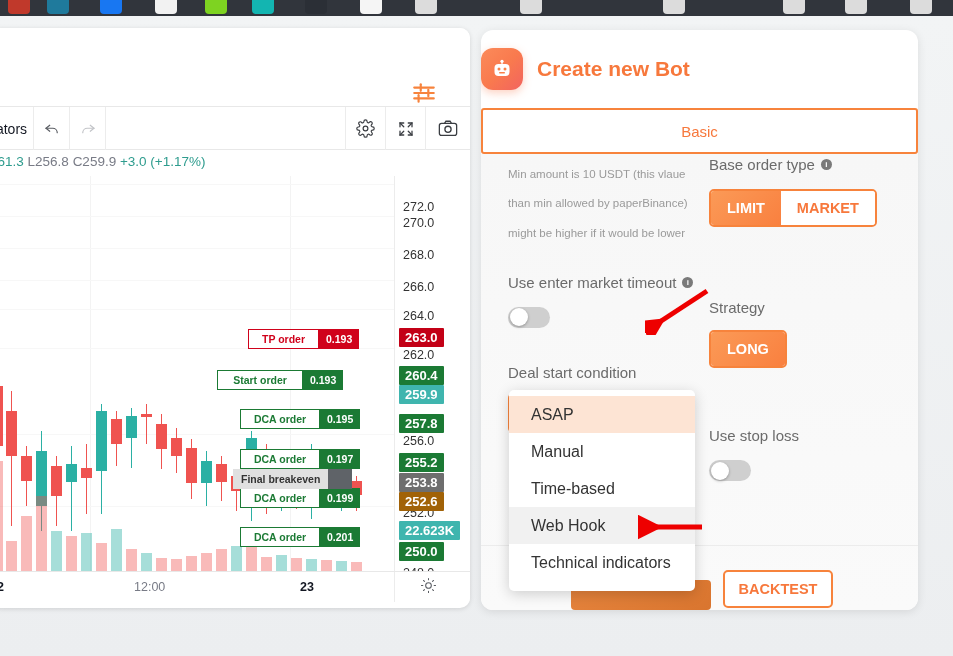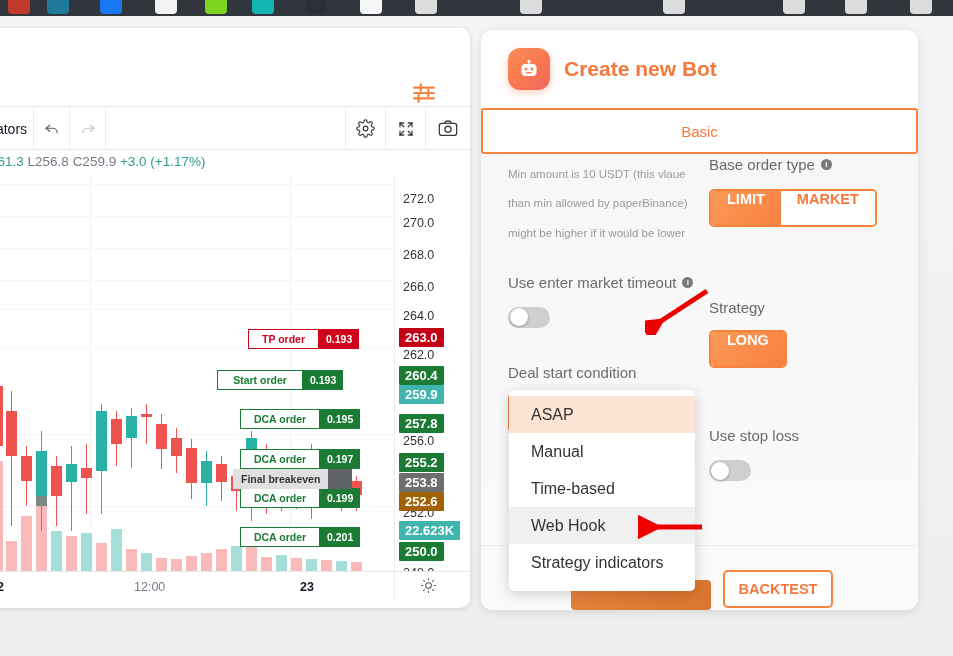--- a/index.html
+++ b/index.html
@@ -118,21 +118,20 @@
   
   #modal {
     position: absolute; left: 481px; top: 30px;
     width: 437px; height: 580px;
     background: #fff; border-radius: 12px;
     box-shadow: 0 2px 10px rgba(0,0,0,.10);
     overflow: hidden;
   }
   #modal-header {
     height: 78px; display: flex; align-items: center; gap: 14px;
-    padding-left: 27px;
   }
   #bot-icon {
     width: 42px; height: 42px; border-radius: 12px;
     background: linear-gradient(135deg,#fb8b5a 0%, #f97a4e 50%, #f2645f 100%);
     display: flex; align-items: center; justify-content: center;
     box-shadow: 0 3px 8px rgba(249,122,78,.35);
   }
   #modal-title { font-size: 21px; font-weight: bold; color: #f7783c; }
   #tabs { display: flex; height: 46px; }
   .tab {
@@ -172,21 +171,21 @@
     height: 40px; border: 2px solid #f7833c; border-radius: 5px;
     background: #fff; display: flex; align-items: center;
     justify-content: space-between; padding: 0 13px;
     font-size: 16px; color: #333; cursor: pointer;
   }
   .seg-group {
     display: inline-flex; border: 2px solid #f7833c; border-radius: 5px;
     overflow: hidden; height: 38px;
   }
   .seg {
-    display: flex; align-items: flex-start; justify-content: center;
+    display: flex; align-items: center; justify-content: center;
     font-size: 14.5px; font-weight: bold; cursor: pointer; padding: 0 16px;
   }
   .seg.on {
     background: linear-gradient(135deg,#fb9a57 0%, #f9803f 100%);
     color: #fff;
   }
   .seg.off { background: #fff; color: #f7783c; }
 
   
   #dropdown {
@@ -400,21 +399,21 @@
       <div class="vol-bar" style="left: 271px; width: 11px; height: 14px; background: rgba(239, 83, 80, 0.4);"></div>
       <div class="vol-bar" style="left: 286px; width: 11px; height: 16px; background: rgba(43, 176, 164, 0.42);"></div>
       <div class="vol-bar" style="left: 301px; width: 11px; height: 13px; background: rgba(239, 83, 80, 0.4);"></div>
       <div class="vol-bar" style="left: 316px; width: 11px; height: 12px; background: rgba(43, 176, 164, 0.42);"></div>
       <div class="vol-bar" style="left: 331px; width: 11px; height: 11px; background: rgba(239, 83, 80, 0.4);"></div>
       <div class="vol-bar" style="left: 346px; width: 11px; height: 10px; background: rgba(43, 176, 164, 0.42);"></div>
       <div class="vol-bar" style="left: 361px; width: 11px; height: 9px; background: rgba(239, 83, 80, 0.4);"></div>
     </div>
 
   <div id="price-axis">
-      <div class="px-tick" style="top: 16px;">272.0</div>
+      <div class="px-tick" style="top: 24px;">272.0</div>
       <div class="px-tick" style="top: 40px;">270.0</div>
       <div class="px-tick" style="top: 72px;">268.0</div>
       <div class="px-tick" style="top: 104px;">266.0</div>
       <div class="px-tick" style="top: 133px;">264.0</div>
       <div class="px-tick" style="top: 172px;">262.0</div>
       <div class="px-tick" style="top: 258px;">256.0</div>
       <div class="px-tick" style="top: 330px;">252.0</div>
       <div class="px-tick" style="top: 390px;">248.0</div>
       <div class="px-badge" style="top: 152px; background: rgb(195, 0, 22);">263.0</div>
       <div class="px-badge" style="top: 190px; background: rgb(27, 122, 52);">260.4</div>
@@ -567,21 +566,21 @@
 
 <div id="backtest-btn">
   <span>BACKTEST</span>
 </div>
 
 <div id="dropdown">
     <div class="opt selected">ASAP</div>
     <div class="opt">Manual</div>
     <div class="opt">Time-based</div>
     <div class="opt hover">Web Hook</div>
-    <div class="opt">Strategy indicators</div>
+    <div class="opt">Technical indicators</div>
   </div>
 
 <svg class="arrow-svg" style="left:645px;top:285px;" width="70" height="50">
   <defs>
       <marker id="ah1" markerWidth="5" markerHeight="5" refX="2.5" refY="2.5" orient="auto">
     <path d="M5,0 L5,5 L0,2.5 z" fill="#ee0000"></path>
       </marker>
     </defs>
   <line x1="62" y1="6" x2="10" y2="40" stroke="#ee0000" stroke-width="5" marker-end="url(#ah1)"></line>
 </svg>

